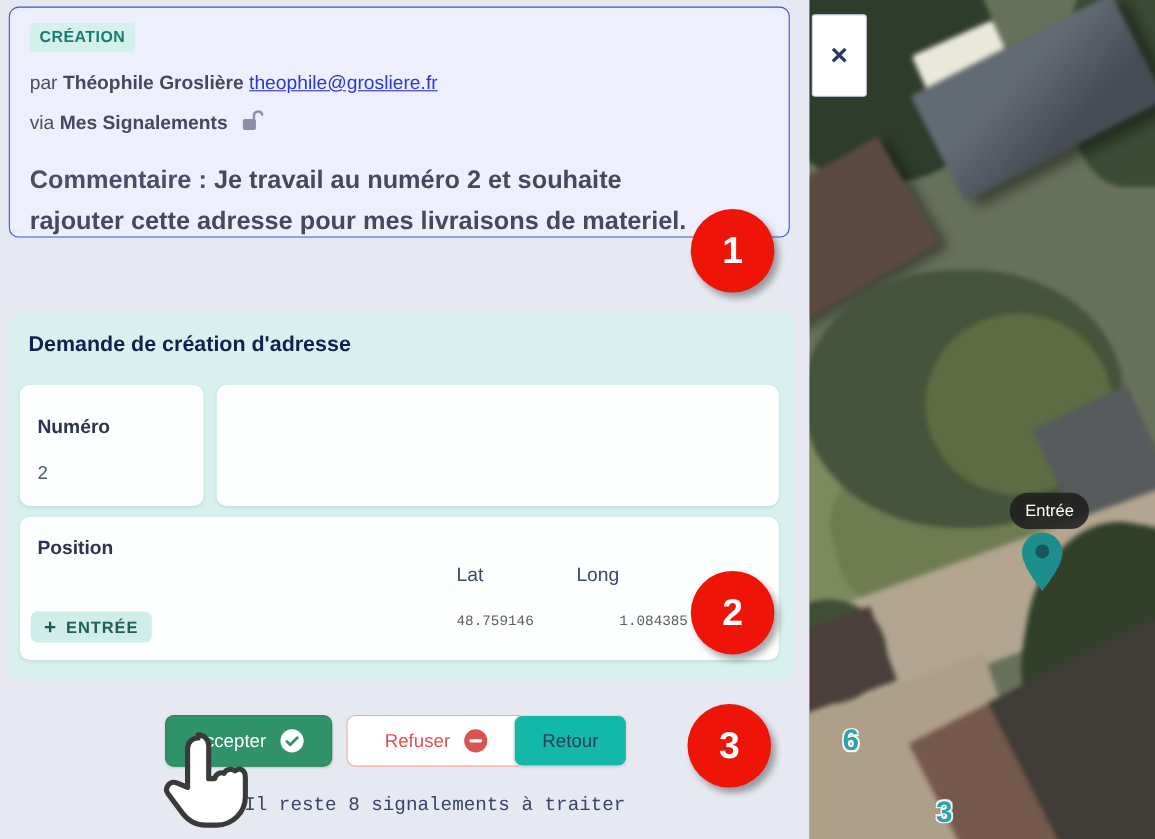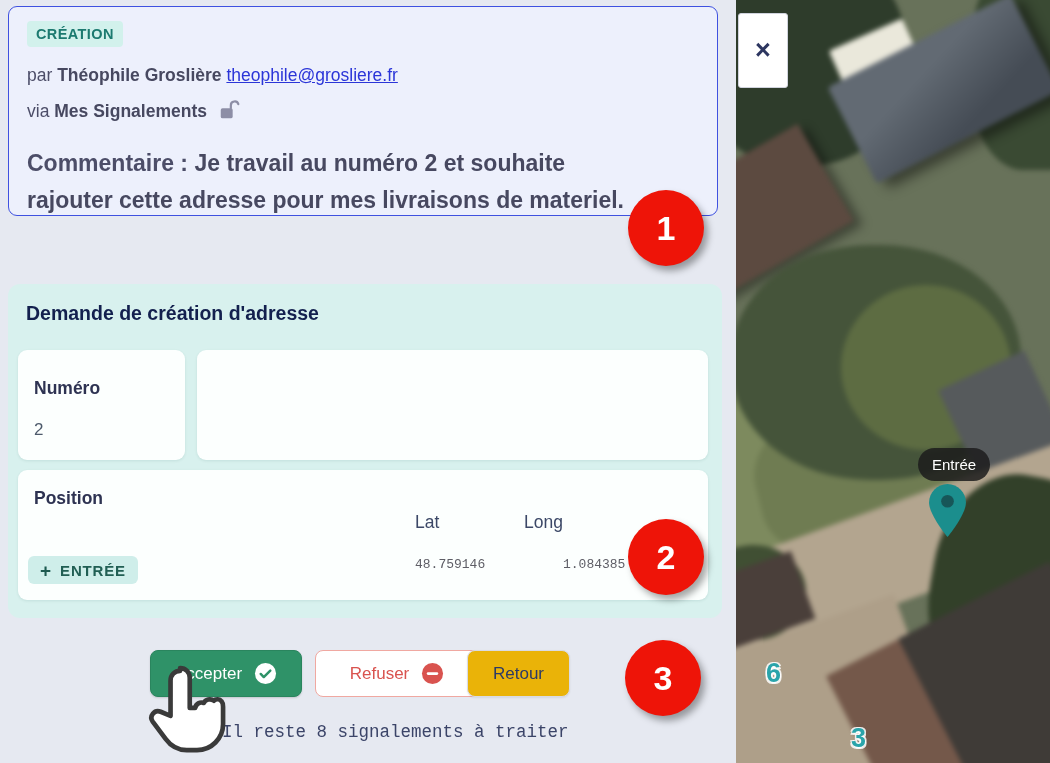--- a/index.html
+++ b/index.html
@@ -60,21 +60,21 @@
   .entry-plus { color:#1d5a50; font-size:19px; font-weight:bold; line-height:1; }
   .entry-text { color:#215f54; font-size:15px; font-weight:bold; letter-spacing:.8px; }
 
   
   .btn { position:absolute; top:650px; height:47px; border-radius:8px;
          font-family:"Liberation Sans", sans-serif; font-size:17px;
          display:flex; align-items:center; justify-content:center; gap:12px; cursor:pointer; }
   .btn-accept { left:150px; width:152px; background:#2f9268; border:1px solid #2a855e; color:#fff;
                 box-shadow:0 1px 2px rgba(0,0,0,.15); }
   .btn-refuse { left:315px; width:164px; background:#fff; border:1.5px solid #f0a8a1; color:#d9534f; }
-  .btn-back   { left:467px; width:103px; background:#eab308; border:1.5px solid #d9dbe4; color:#2c3a66;
+  .btn-back   { left:467px; width:103px; background:#14b8a6; border:1.5px solid #d9dbe4; color:#2c3a66;
                 box-shadow:0 1px 2px rgba(0,0,0,.08); }
   .remaining-text { position:absolute; left:222px; top:722px; font-size:17.5px; color:#3b4468;font-family:Liberation Mono, monospace; }
 
   .hand-cursor { position:absolute; left:143px; top:664px; z-index:30; pointer-events:none; }
 
   
   .ann-circle {
     position:absolute; width:76px; height:76px; border-radius:50%;
     background:#ee1408; color:#fff; font-size:34px; font-weight:bold;
     display:flex; align-items:center; justify-content:center;

